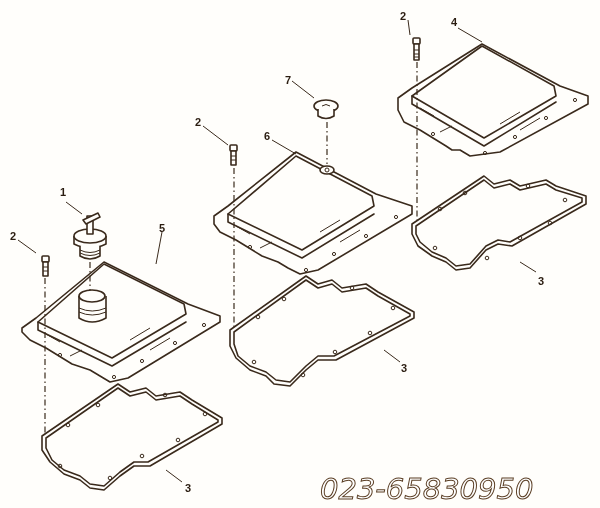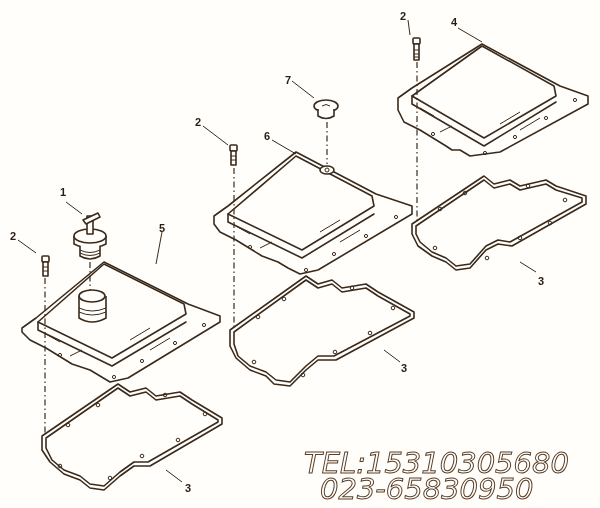--- a/index.html
+++ b/index.html
@@ -149,15 +149,14 @@
   <span class="callout" style="left:195px;top:116px">2</span>
   <span class="callout" style="left:400px;top:10px">2</span>
   <span class="callout" style="left:185px;top:482px">3</span>
   <span class="callout" style="left:401px;top:362px">3</span>
   <span class="callout" style="left:538px;top:275px">3</span>
   <span class="callout" style="left:451px;top:16px">4</span>
   <span class="callout" style="left:159px;top:222px">5</span>
   <span class="callout" style="left:264px;top:130px">6</span>
   <span class="callout" style="left:285px;top:74px">7</span>
 
-  <div class="tel" style="left:304px;top:450px;">TEL:15310305680</div>
   <div class="tel" style="left:320px;top:476px;">023-65830950</div>
 </div>
 
 </body></html>

